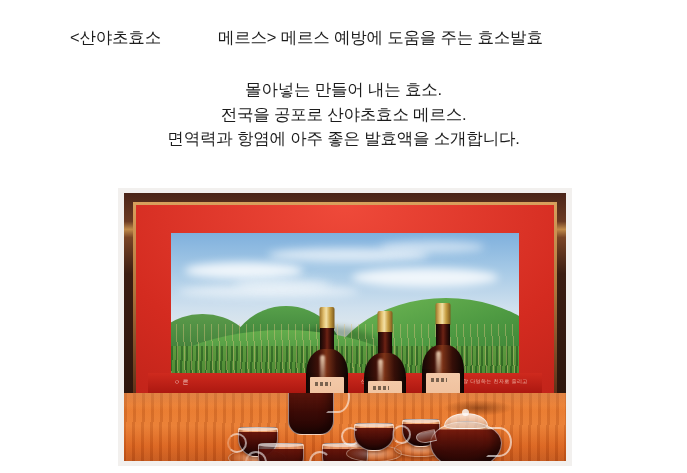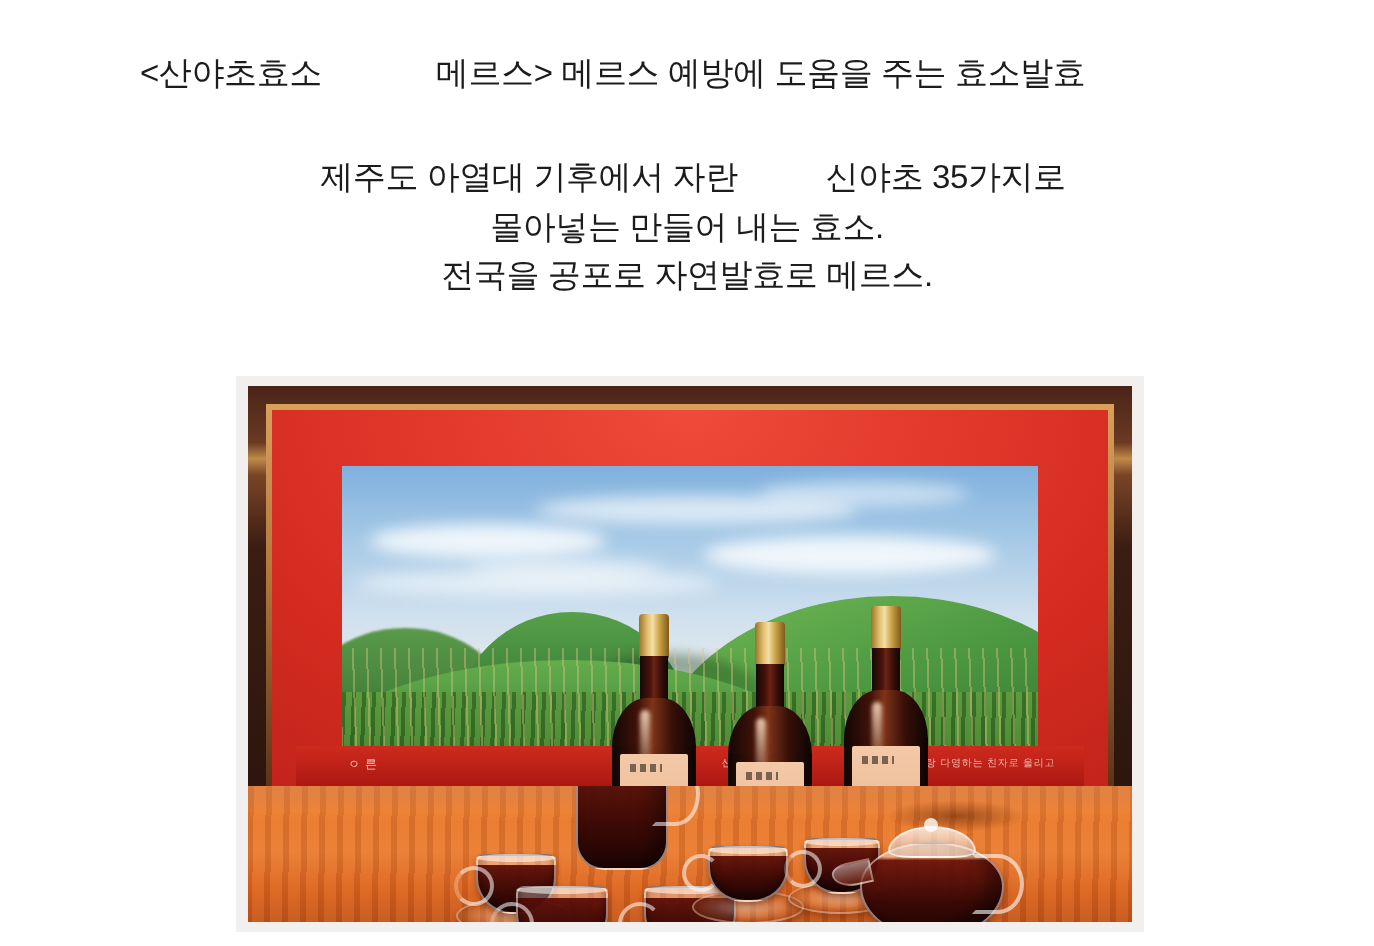--- a/index.html
+++ b/index.html
@@ -435,23 +435,23 @@
   .cs5 { left: 276px; top: 24px; }
 </style>
 </head>
 <body>
 
 <div class="article">
 
   <div class="headline">&lt;산야초효소             메르스&gt; 메르스 예방에 도움을 주는 효소발효</div>
 
   <div class="body-copy">
-    <span class="line first">제주도 아열대 기후에서 자란          신야초 35가지로</span>
     <span class="line">몰아넣는 만들어 내는 효소.</span>
-    <span class="line">전국을 공포로 자연발효로 메르스.</span>
+    <span class="line">전국을 공포로 산야초효소 메르스.</span>
+    <span class="line">면역력과 항염에 아주 좋은 발효액을 소개합니다.</span>
   </div>
 
   <div class="photo-wrap">
     <div class="photo">
 
       <div class="frame-outer">
         <div class="frame-inner-bevel"></div>
         <div class="mat">
 
           <div class="poster">

